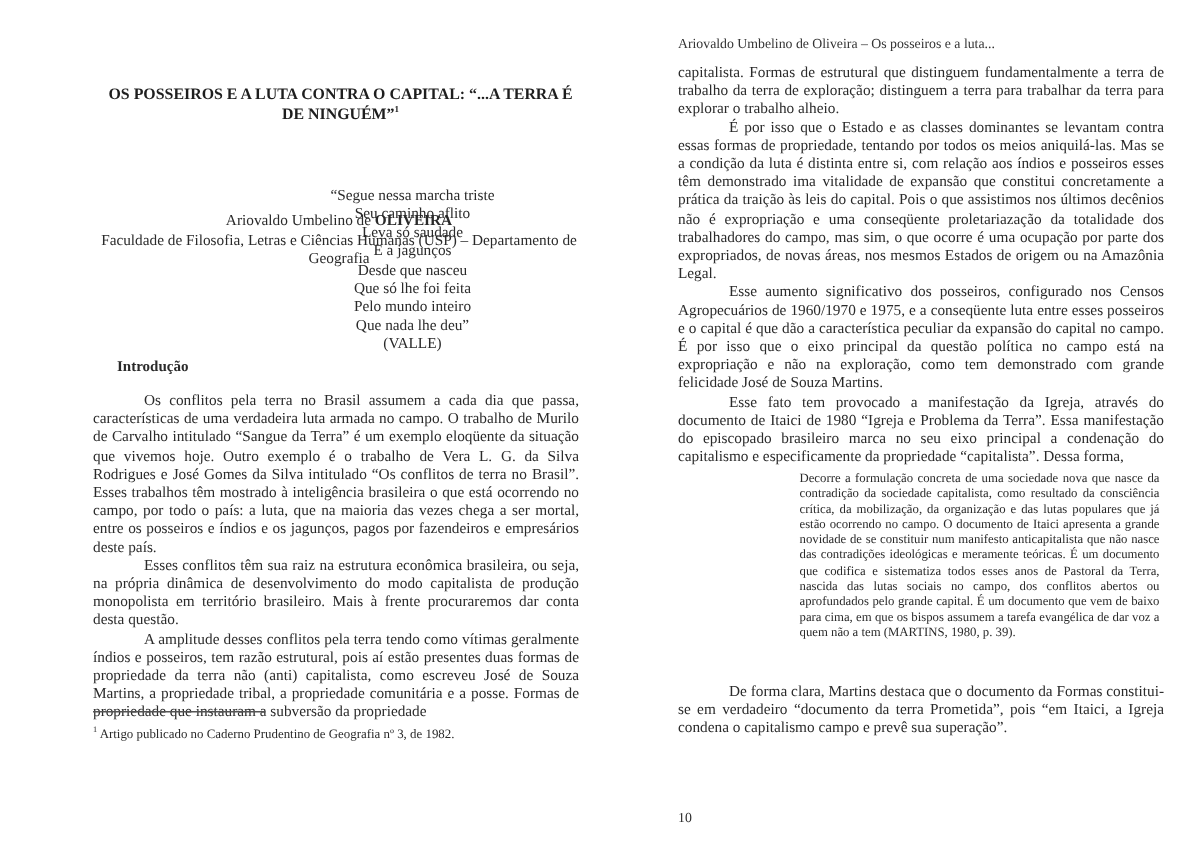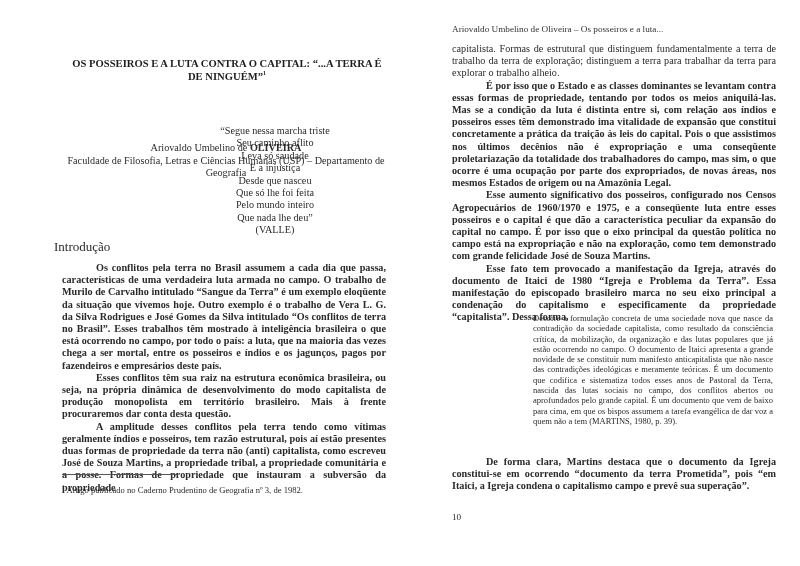--- a/index.html
+++ b/index.html
@@ -22,29 +22,29 @@
       position: absolute; left: 58px; top: 98px; width: 336px;
       text-align: center; font-size: 10.2px; line-height: 12.5px; margin-top: 44px;
     }
     .author-block b { font-weight: bold; }
     .epigraph {
       position: absolute; left: 200px; top: 125px; width: 150px;
       text-align: center; font-size: 10.2px; line-height: 12.4px;
     }
     .epigraph div { white-space: nowrap; }
     .section-heading {
-      position: absolute; left: 54px; top: 239px;
-      font-weight: normal; font-size: 13px;
+      position: absolute; left: 78px; top: 239px;
+      font-weight: bold; font-size: 10px;
     }
     .body-text {
       position: absolute; font-size: 10.2px; line-height: 12.2px;
       text-align: justify;
     }
     .body-text p { margin: 0; }
-    .body-text p.indent { text-indent: 34px; font-weight: bold; }
+    .body-text p.indent { text-indent: 34px; }
     .left-body { left: 62px; top: 262px; width: 324px; }
     .footnote-rule {
       position: absolute; left: 62px; top: 474px; width: 115px; height: 0;
       border-top: 1px solid #555;
     }
     .footnote {
       position: absolute; left: 62px; top: 482px; font-size: 8.6px; line-height: 10px;
       white-space: nowrap;
     }
     .footnote sup { font-size: 5.5px; }
@@ -53,39 +53,39 @@
       position: absolute; left: 452px; top: 24px; font-size: 9.2px;
       white-space: nowrap; color: #333;
     }
     .right-body { left: 452px; top: 43px; width: 324px; }
     .blockquote {
       position: absolute; left: 533px; top: 313px; width: 240px;
       font-size: 8.5px; line-height: 10.3px; text-align: justify;
     }
     .right-body-2 { left: 452px; top: 456px; width: 324px; }
     .page-number {
-      position: absolute; left: 452px; top: 512px; font-size: 9.2px;
+      position: absolute; left: 452px; top: 540px; font-size: 9.2px;
     }
   </style>
 </head>
 <body>
 
 <div class="page page-left">
   <div class="title"><span>OS POSSEIROS E A LUTA CONTRA O CAPITAL: “...A TERRA É DE NINGUÉM”</span><sup>1</sup></div>
 
   <div class="author-block">
     <div><span>Ariovaldo Umbelino de </span><b>OLIVEIRA</b></div>
     <div>Faculdade de Filosofia, Letras e Ciências Humanas (USP) – Departamento de Geografia</div>
   </div>
 
   <div class="epigraph">
     <div>“Segue nessa marcha triste</div>
     <div>Seu caminho aflito</div>
     <div>Leva só saudade</div>
-    <div>E a injustiça</div>
+    <div>E a jagunços</div>
     <div>Desde que nasceu</div>
     <div>Que só lhe foi feita</div>
     <div>Pelo mundo inteiro</div>
     <div>Que nada lhe deu”</div>
     <div>(VALLE)</div>
   </div>
 
   <div class="section-heading">Introdução</div>
 
   <div class="body-text left-body">
@@ -105,16 +105,16 @@
 <div class="body-text right-body">
   <p>capitalista. Formas de estrutural que distinguem fundamentalmente a terra de trabalho da terra de exploração; distinguem a terra para trabalhar da terra para explorar o trabalho alheio.</p>
   <p class="indent">É por isso que o Estado e as classes dominantes se levantam contra essas formas de propriedade, tentando por todos os meios aniquilá-las. Mas se a condição da luta é distinta entre si, com relação aos índios e posseiros esses têm demonstrado ima vitalidade de expansão que constitui concretamente a prática da traição às leis do capital. Pois o que assistimos nos últimos decênios não é expropriação e uma conseqüente proletariazação da totalidade dos trabalhadores do campo, mas sim, o que ocorre é uma ocupação por parte dos expropriados, de novas áreas, nos mesmos Estados de origem ou na Amazônia Legal.</p>
   <p class="indent">Esse aumento significativo dos posseiros, configurado nos Censos Agropecuários de 1960/1970 e 1975, e a conseqüente luta entre esses posseiros e o capital é que dão a característica peculiar da expansão do capital no campo. É por isso que o eixo principal da questão política no campo está na expropriação e não na exploração, como tem demonstrado com grande felicidade José de Souza Martins.</p>
   <p class="indent">Esse fato tem provocado a manifestação da Igreja, através do documento de Itaici de 1980 “Igreja e Problema da Terra”. Essa manifestação do episcopado brasileiro marca no seu eixo principal a condenação do capitalismo e especificamente da propriedade “capitalista”. Dessa forma,</p>
 </div>
 
 <div class="blockquote">Decorre a formulação concreta de uma sociedade nova que nasce da contradição da sociedade capitalista, como resultado da consciência crítica, da mobilização, da organização e das lutas populares que já estão ocorrendo no campo. O documento de Itaici apresenta a grande novidade de se constituir num manifesto anticapitalista que não nasce das contradições ideológicas e meramente teóricas. É um documento que codifica e sistematiza todos esses anos de Pastoral da Terra, nascida das lutas sociais no campo, dos conflitos abertos ou aprofundados pelo grande capital. É um documento que vem de baixo para cima, em que os bispos assumem a tarefa evangélica de dar voz a quem não a tem (MARTINS, 1980, p. 39).</div>
 
 <div class="body-text right-body-2">
-  <p class="indent">De forma clara, Martins destaca que o documento da Igreja constitui-se em ocorrendo “documento da terra Prometida”, pois “em Itaici, a Igreja condena o capitalismo campo e prevê sua superação”.</p>
+  <p class="indent">De forma clara, Martins destaca que o documento da Formas constitui-se em verdadeiro “documento da terra Prometida”, pois “em Itaici, a Igreja condena o capitalismo campo e prevê sua superação”.</p>
 </div>
 
 <div class="page-number">10</div>
 
 </body></html>

